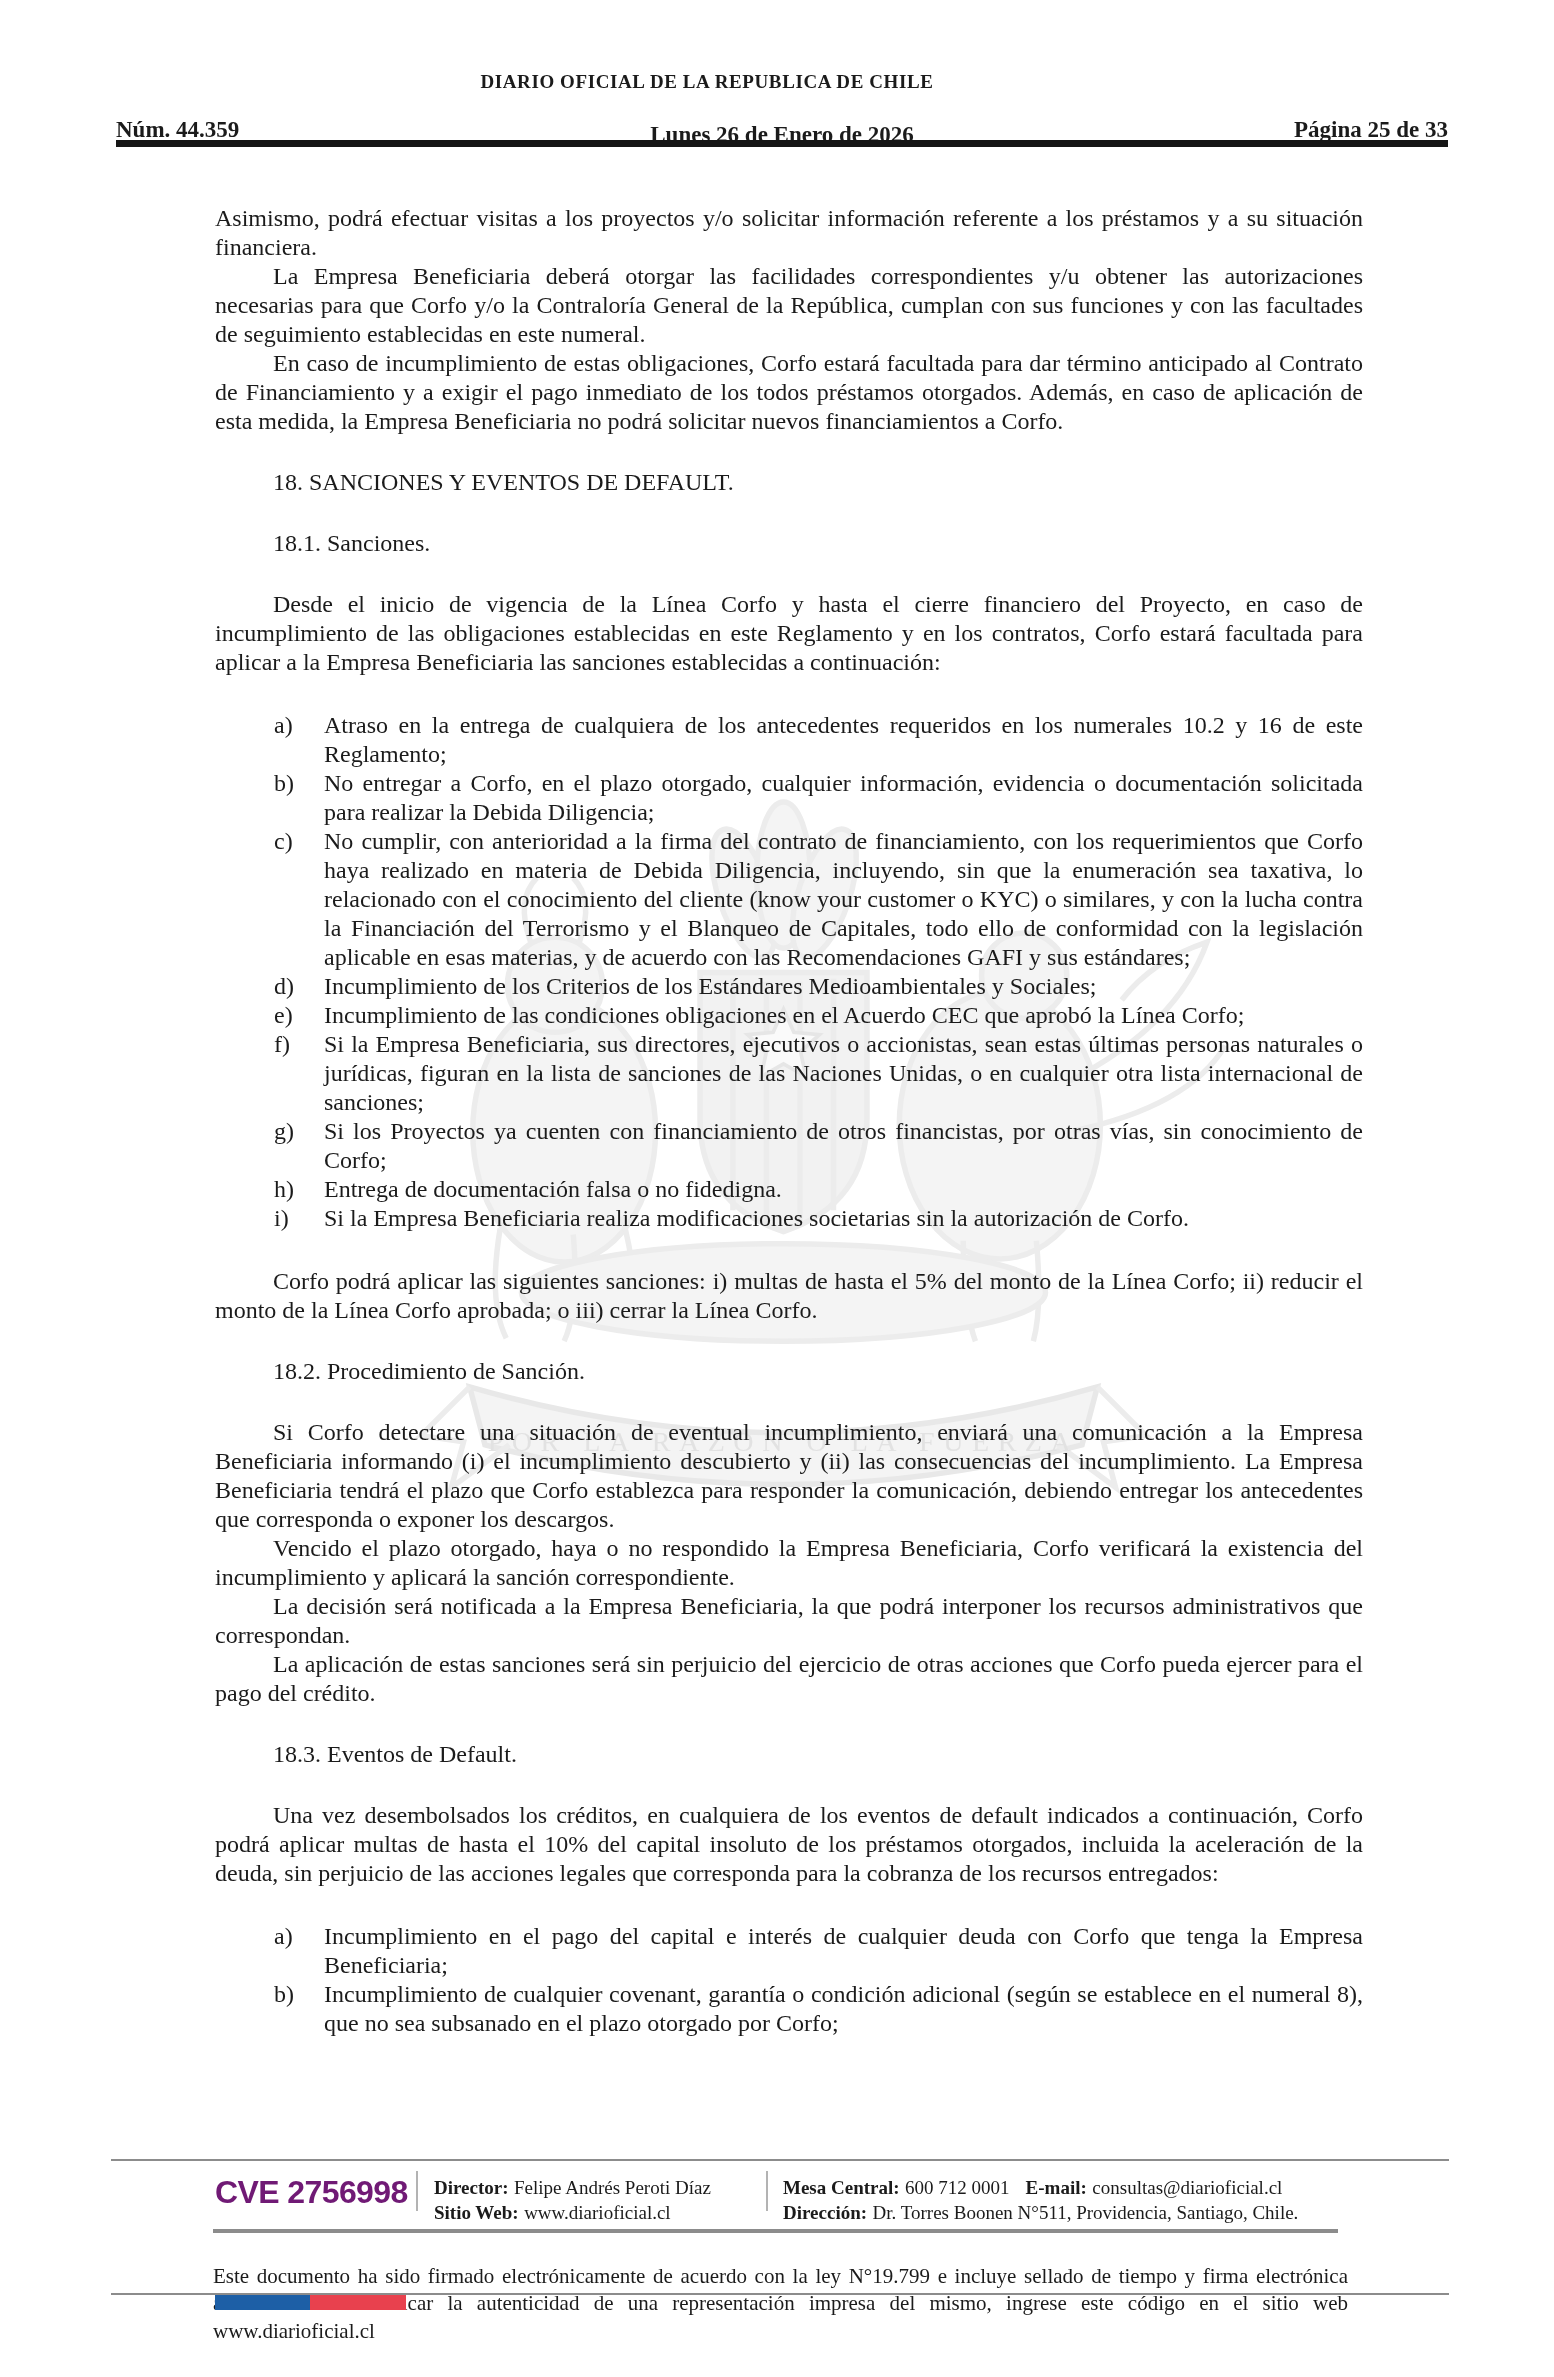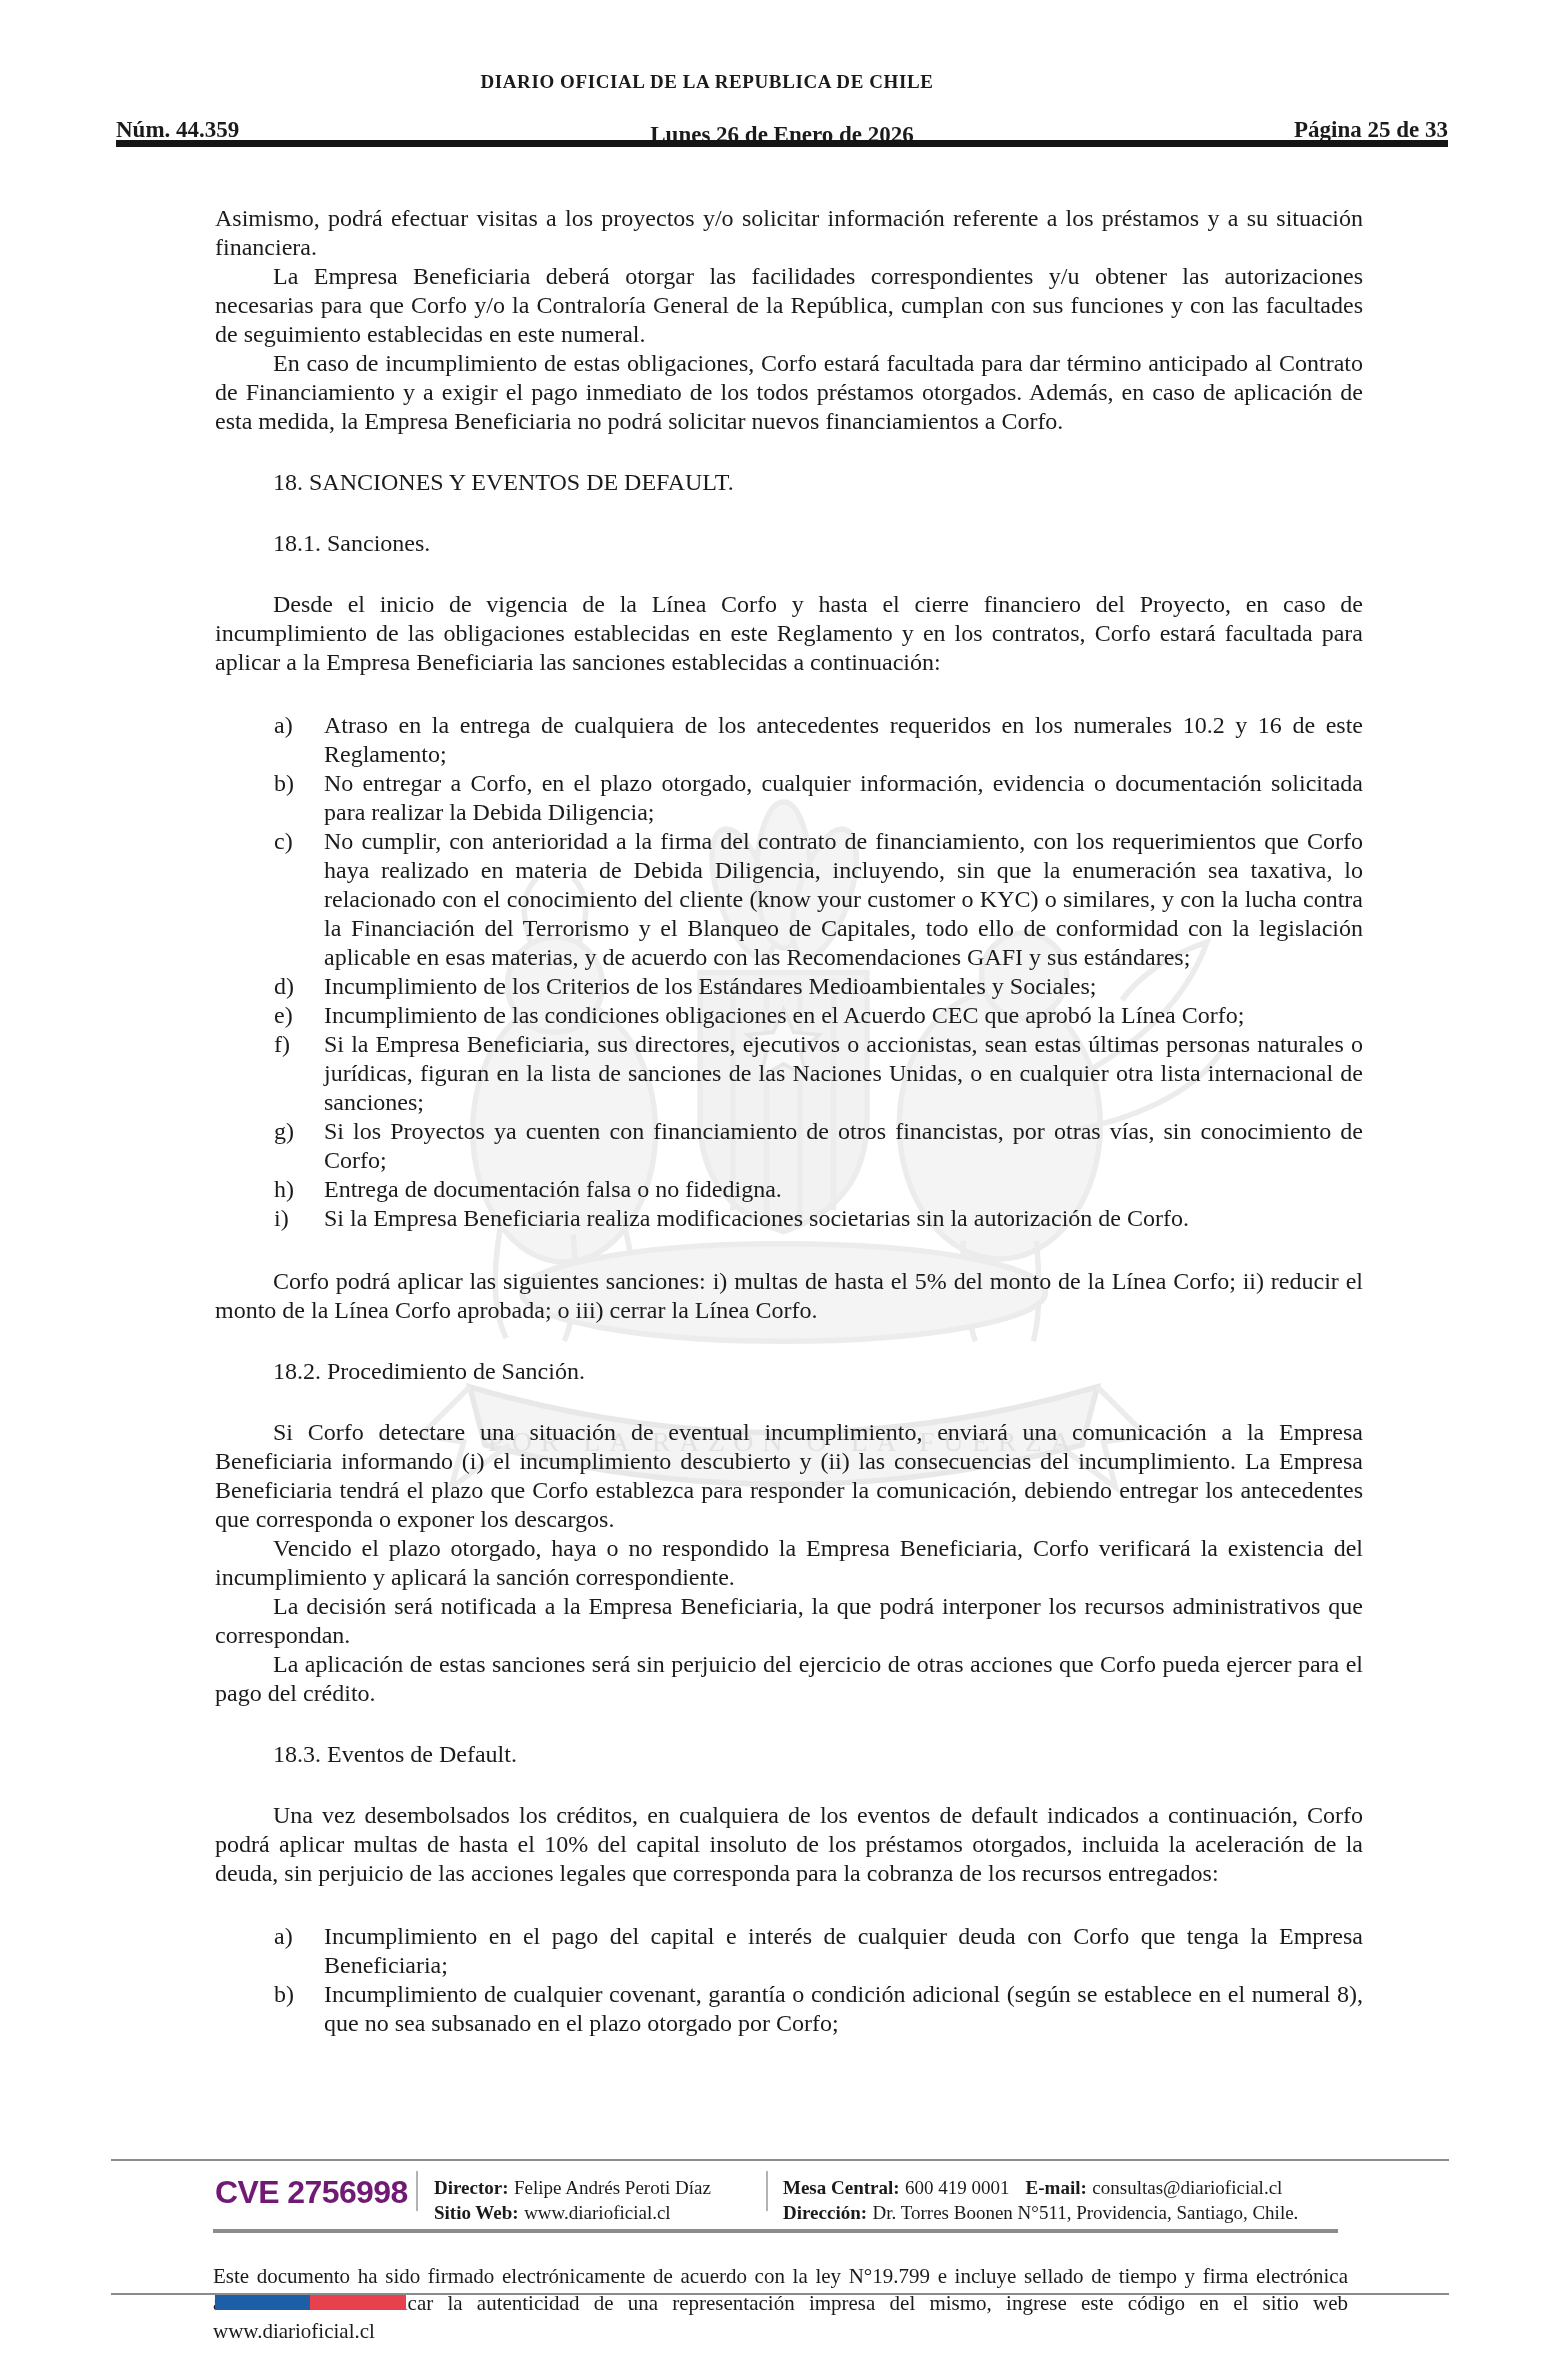--- a/index.html
+++ b/index.html
@@ -174,21 +174,21 @@
     </div>
     <div>
       <span class="flabel">Sitio Web:</span><span>www.diarioficial.cl</span>
     </div>
   </div>
 
   <div class="vsep vsep2"></div>
 
   <div class="fblock fblock-mesa">
     <div>
-      <span class="flabel">Mesa Central:</span><span class="fgap">600 419 0001</span><span class="flabel">E-mail:</span><span>consultas@diarioficial.cl</span>
+      <span class="flabel">Mesa Central:</span><span class="fgap">600 712 0001</span><span class="flabel">E-mail:</span><span>consultas@diarioficial.cl</span>
     </div>
     <div>
       <span class="flabel">Dirección:</span><span>Dr. Torres Boonen N°511, Providencia, Santiago, Chile.</span>
     </div>
   </div>
 
   <div class="rule-gray footer-mid-rule" style="background: rgb(140, 140, 140);"></div>
 
   <div class="legal">Este documento ha sido firmado electrónicamente de acuerdo con la ley N°19.799 e incluye sellado de tiempo y firma electrónica avanzada. Para verificar la autenticidad de una representación impresa del mismo, ingrese este código en el sitio web www.diarioficial.cl</div>
 

